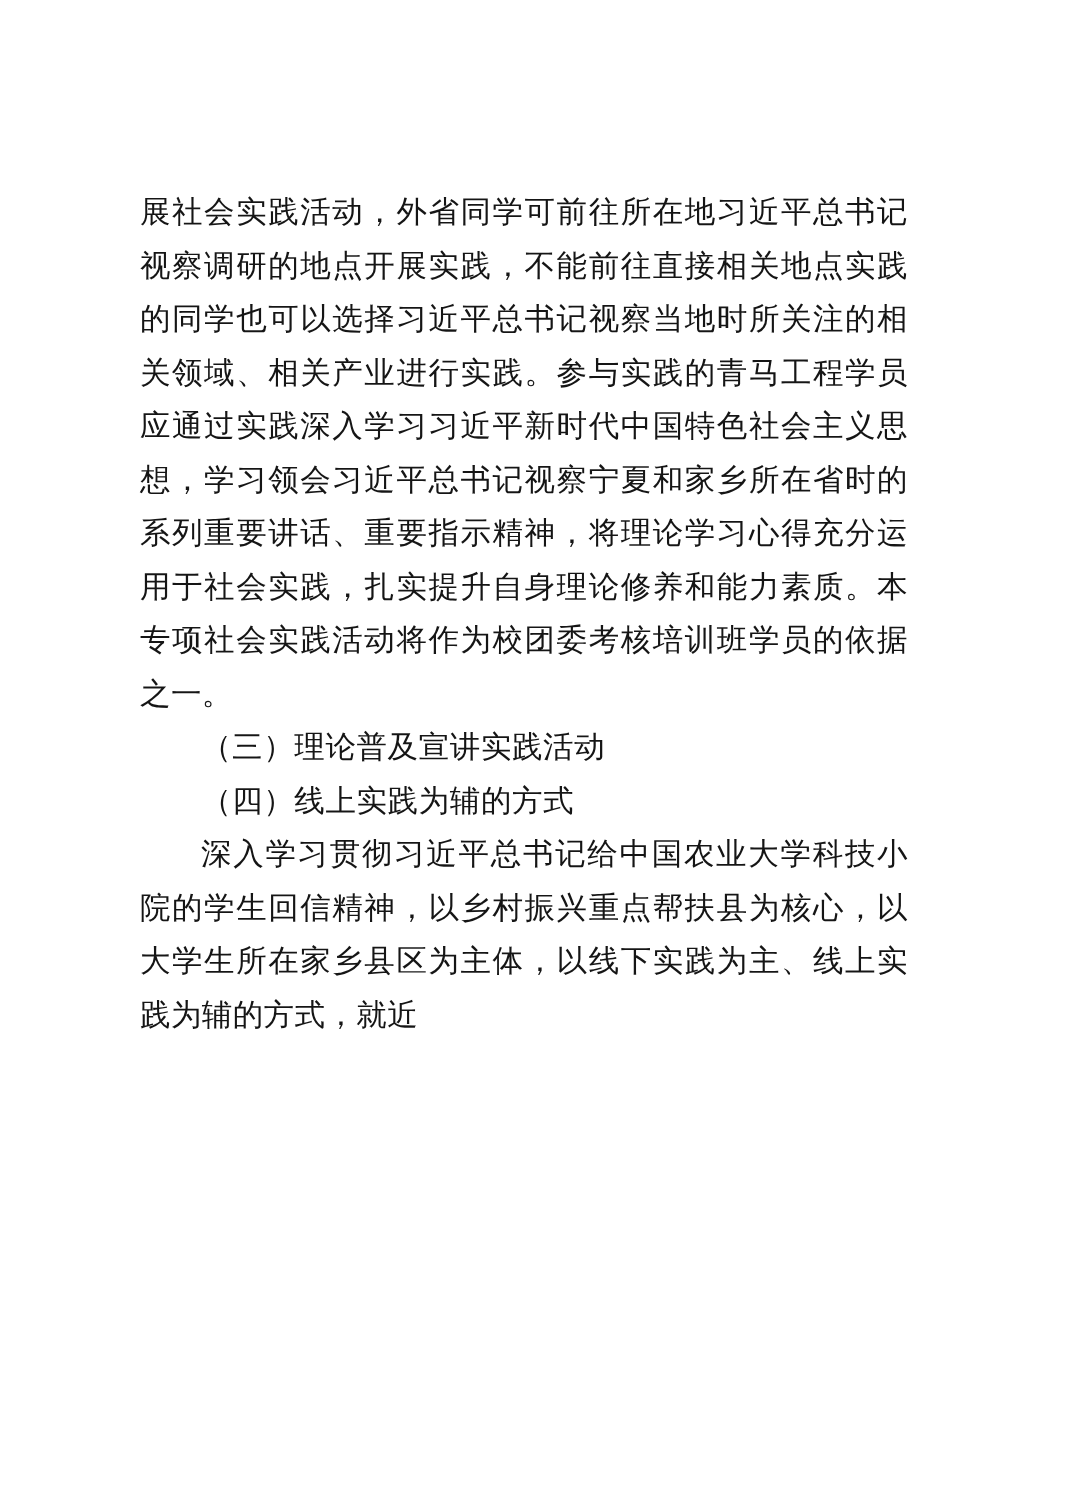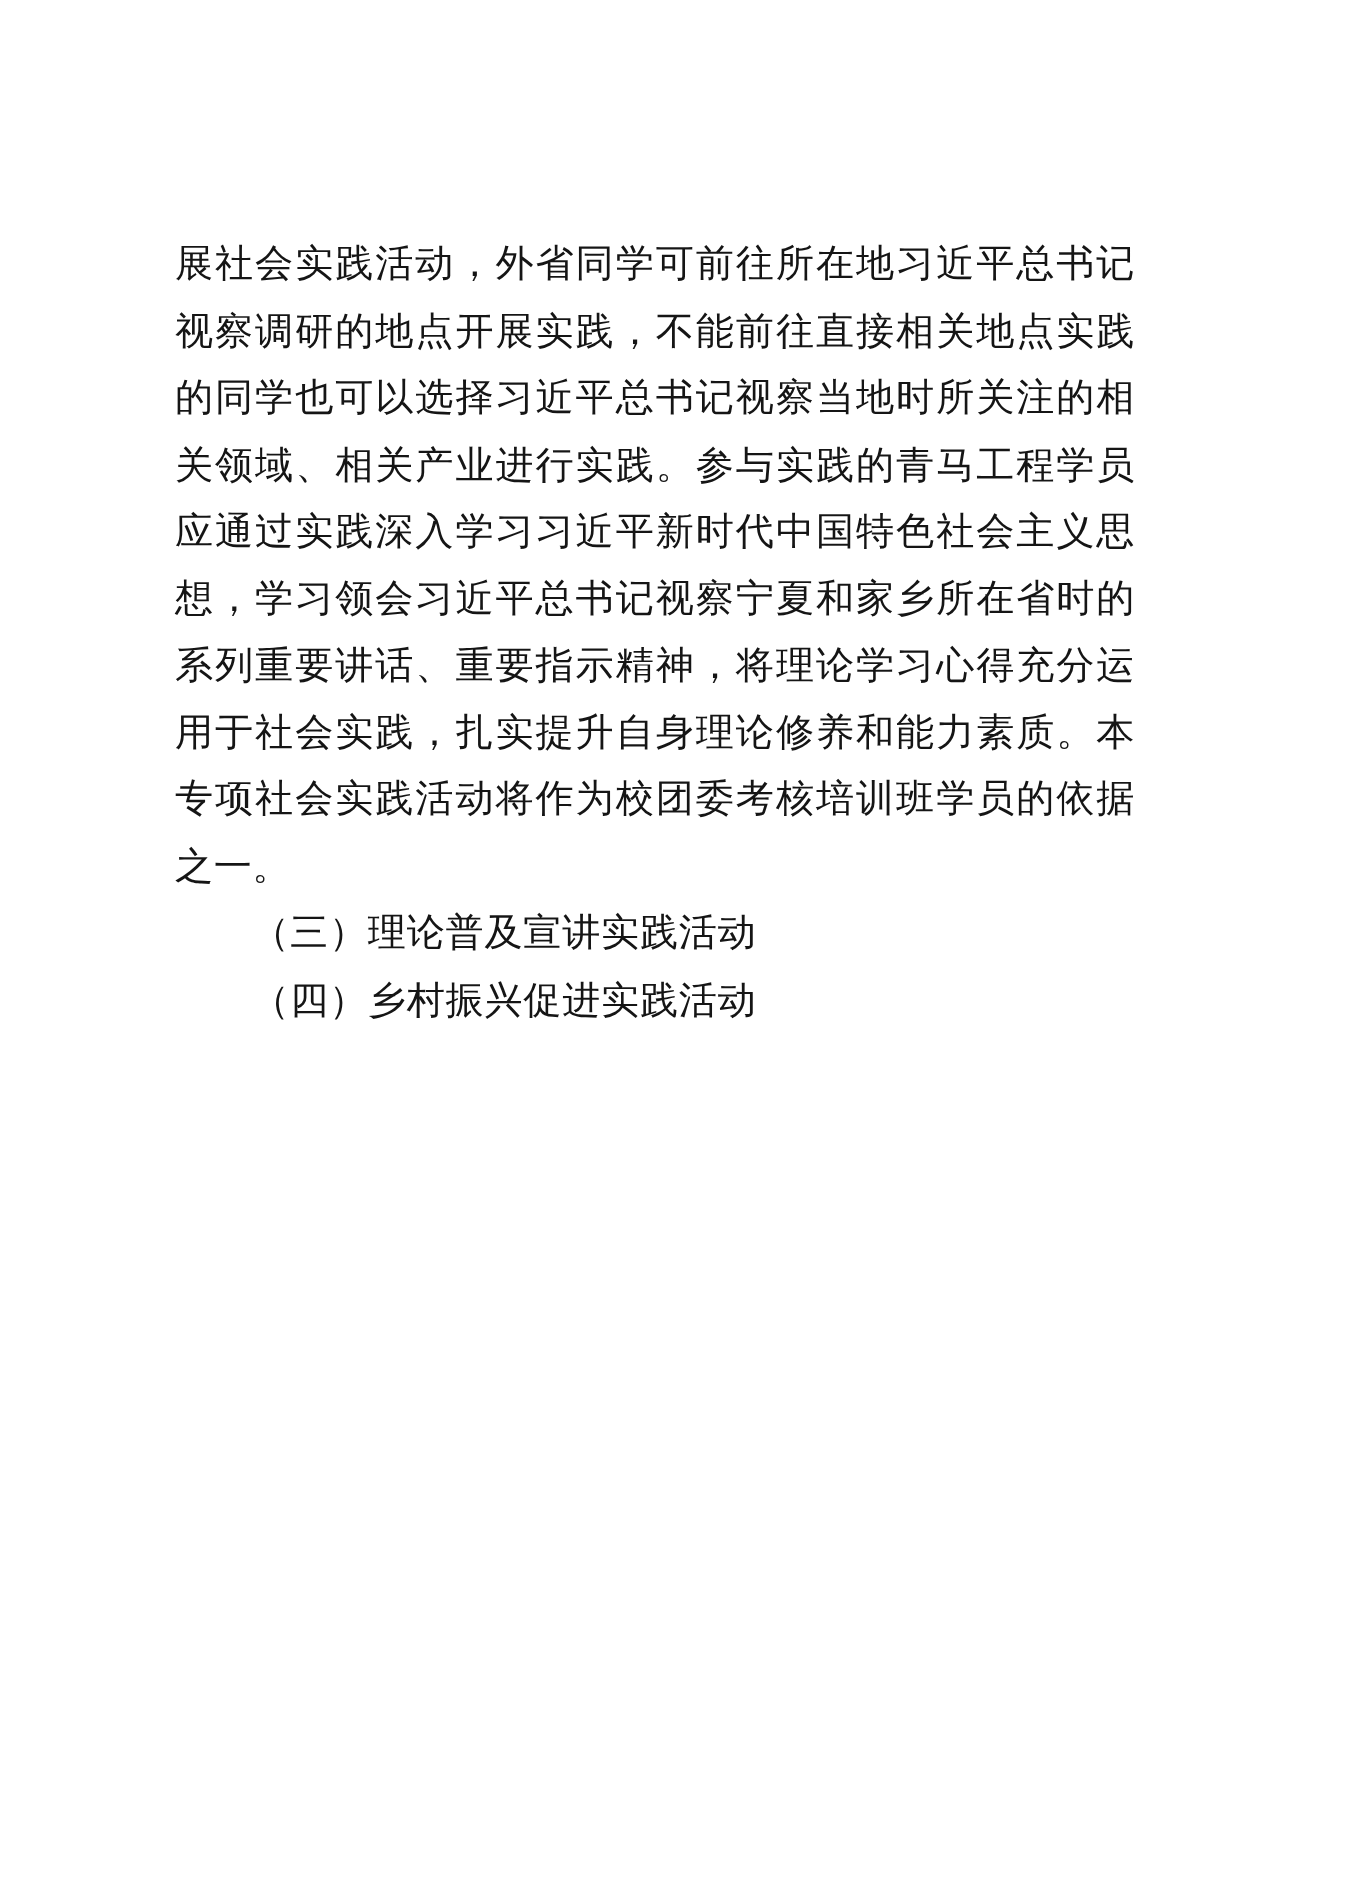--- a/index.html
+++ b/index.html
@@ -48,17 +48,18 @@
 <body>
 
 <div class="page">
   <div class="doc-body">
 
     <p class="para">展社会实践活动，外省同学可前往所在地习近平总书记视察调研的地点开展实践，不能前往直接相关地点实践的同学也可以选择习近平总书记视察当地时所关注的相关领域、相关产业进行实践。参与实践的青马工程学员应通过实践深入学习习近平新时代中国特色社会主义思想，学习领会习近平总书记视察宁夏和家乡所在省时的系列重要讲话、重要指示精神，将理论学习心得充分运用于社会实践，扎实提升自身理论修养和能力素质。本专项社会实践活动将作为校团委考核培训班学员的依据之一。</p>
 
     <p class="heading">（三）理论普及宣讲实践活动</p>
 
 
-    <p class="heading">（四）乡村振兴促进实践活动</p>
+    <p class="heading">（四）线上实践为辅的方式</p>
 
+    <p class="para-indent">深入学习贯彻习近平总书记给中国农业大学科技小院的学生回信精神，以乡村振兴重点帮扶县为核心，以大学生所在家乡县区为主体，以线下实践为主、线上实践为辅的方式，就近</p>
 
   </div>
 </div>
 
 </body></html>

